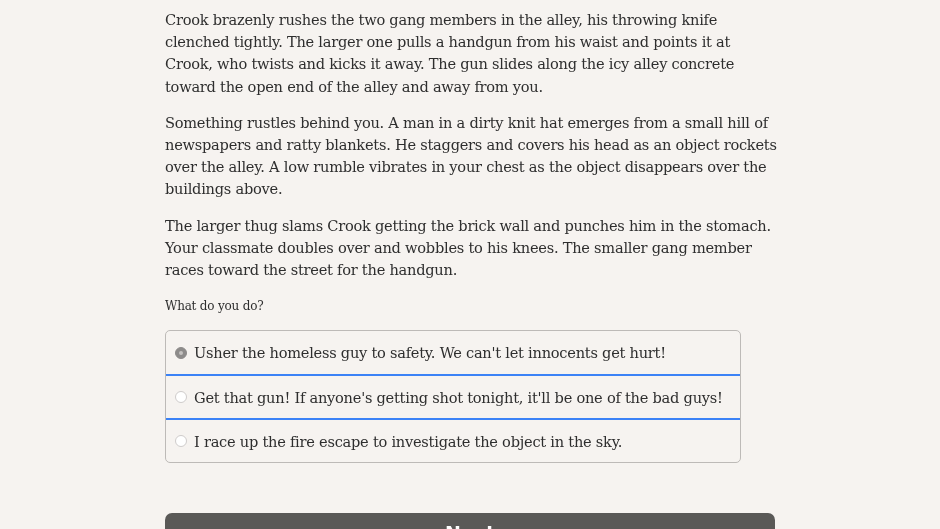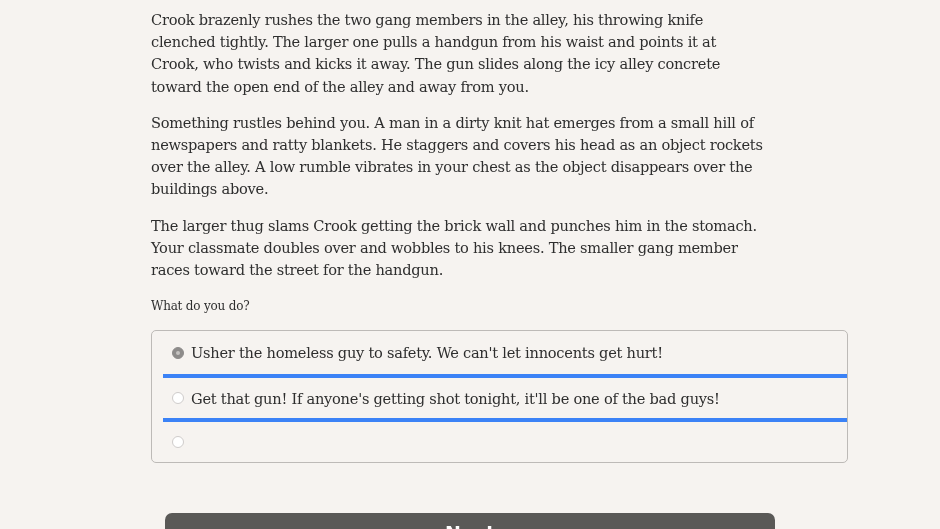--- a/index.html
+++ b/index.html
@@ -10,51 +10,50 @@
     overflow: hidden;
     background: #f6f3f0;
   }
   body {
     font-family: "DejaVu Serif", "Liberation Serif", serif;
     color: #2e2e2e;
     position: relative;
   }
   .content {
     position: absolute;
-    left: 151px;
+    left: 165px;
     top: 9px;
     width: 612px;
   }
   .passage {
     font-size: 14.6px;
     line-height: 22.2px;
     margin: 0 0 14px 0;
     letter-spacing: -0.25px;
   }
   .prompt {
     font-size: 12px;
     line-height: 22px;
     margin: 0 0 13px 0;
     letter-spacing: -0.2px;
   }
   .choices {
     border: 1px solid #bdbab7;
     border-radius: 5px;
     background: #f6f3f0;
-    width: 697px;
+    width: 576px;
     box-sizing: border-box;
     overflow: hidden;
-    padding-left: 11px;
   }
   .choice {
     display: flex;
     align-items: center;
     height: 44px;
     box-sizing: border-box;
-    border-top: 4px solid #3b82f6;
+    border-top: 2px solid #3b82f6;
     padding-left: 9px;
     cursor: pointer;
   }
   .choice:first-child { border-top: none; height: 43px; }
   .radio {
     width: 12px;
     height: 12px;
     border-radius: 50%;
     border: 1px solid #cfcccb;
     background: #ffffff;
@@ -112,17 +111,18 @@
     <div class="choice">
       <span class="radio checked"></span>
       <span class="choice-label">Usher the homeless guy to safety. We can't let innocents get hurt!</span>
     </div>
     <div class="choice">
       <span class="radio"></span>
       <span class="choice-label">Get that gun! If anyone's getting shot tonight, it'll be one of the bad guys!</span>
     </div>
     <div class="choice">
       <span class="radio"></span>
+      <span class="choice-label">I race up the fire escape to investigate the object in the sky.</span>
     </div>
   </div>
 </div>
 
 <button class="next-button">Next</button>
 
 </body></html>

